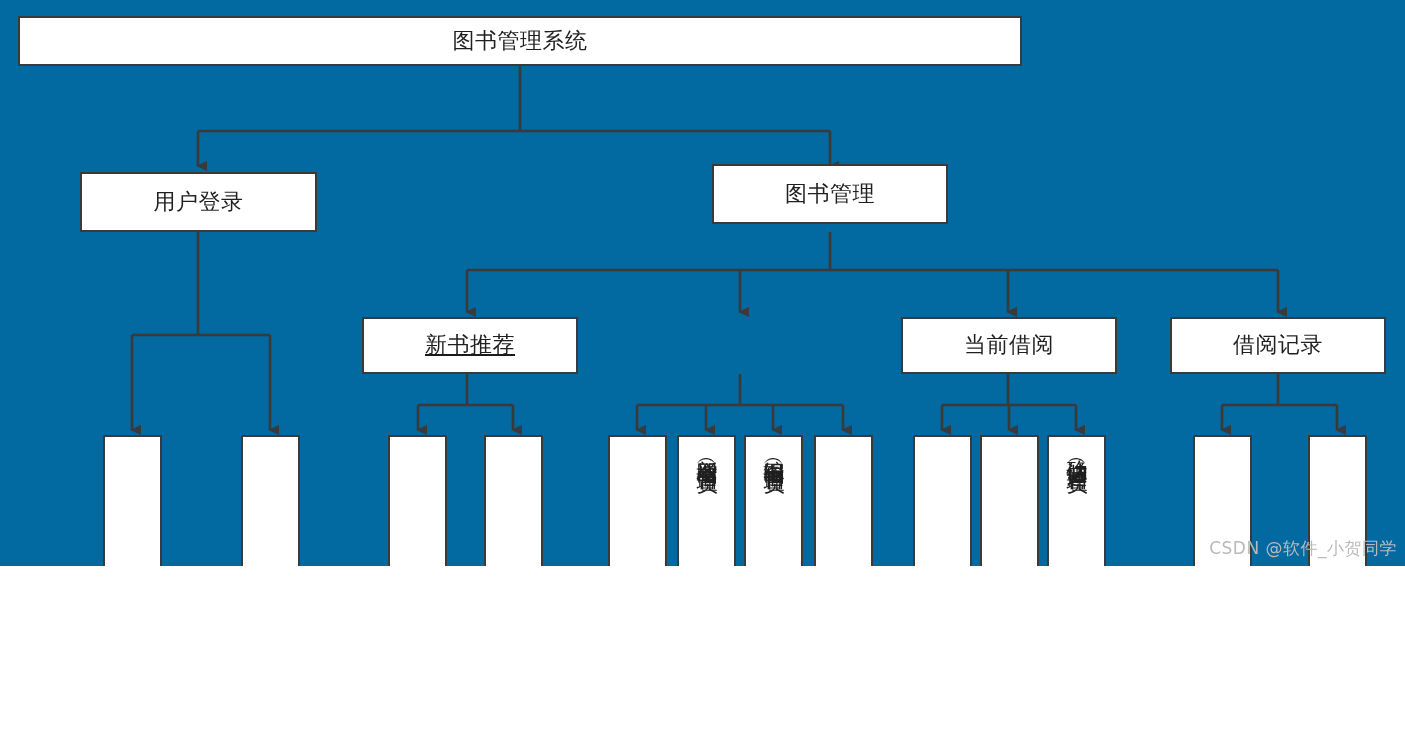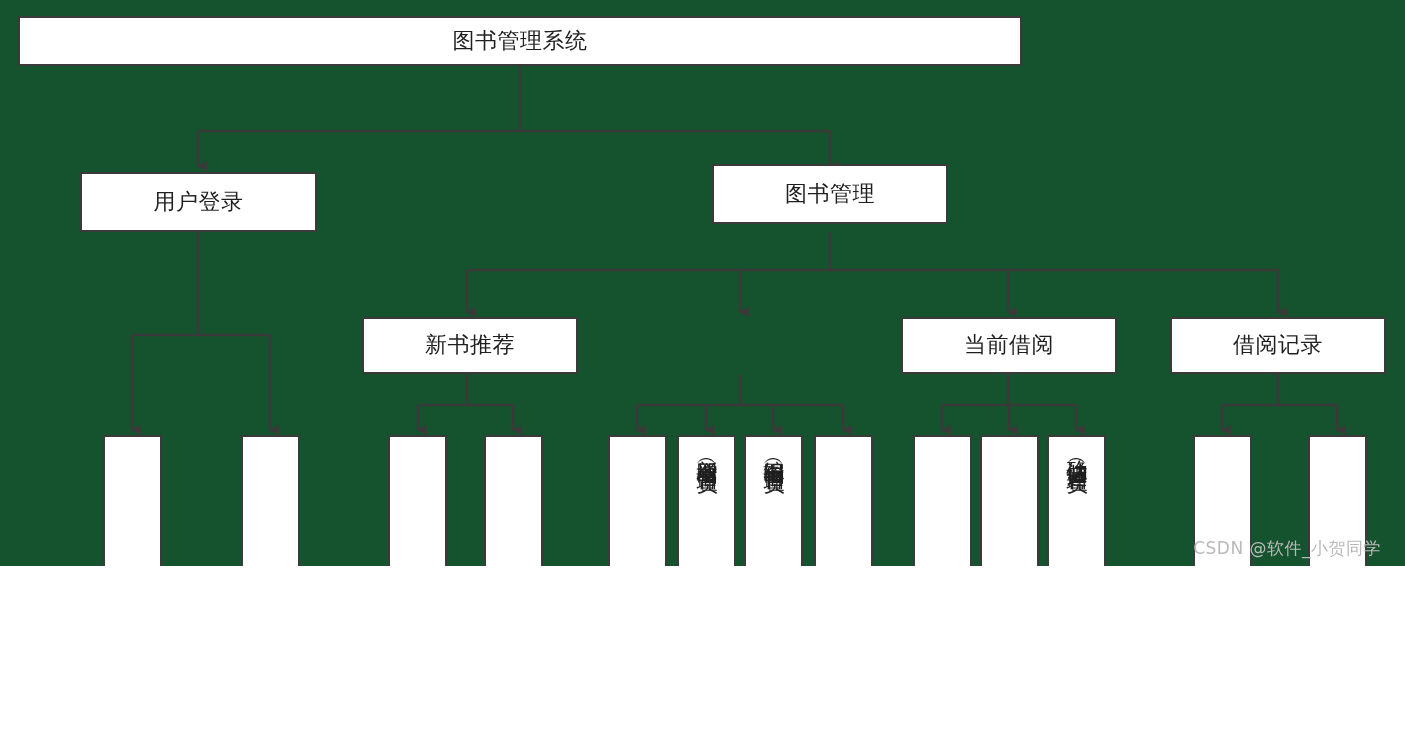--- a/index.html
+++ b/index.html
@@ -9,21 +9,21 @@
     background: #ffffff;
   }
   body {
     font-family: "DejaVu Sans", "Liberation Sans", sans-serif;
     color: #1a1a1a;
   }
   #diagram-canvas {
     position: relative;
     width: 1405px;
     height: 566px;
-    background: #14532d;
+    background: #0369a1;
     overflow: hidden;
   }
   #connector-layer {
     position: absolute;
     left: 0;
     top: 0;
     width: 1405px;
     height: 747px;
     pointer-events: none;
   }
@@ -61,21 +61,21 @@
     font-size: 21px;
     letter-spacing: 2px;
     line-height: 1;
   }
   .node.vertical.centered {
     align-items: center;
     padding-top: 0;
   }
   #watermark {
     position: absolute;
-    right: 24px;
+    right: 8px;
     bottom: 6px;
     font-size: 17px;
     color: #b9b9b9;
     letter-spacing: 0.5px;
     z-index: 5;
     white-space: nowrap;
   }
 </style>
 </head>
 <body>
@@ -140,21 +140,21 @@
   </div>
 
   <div class="node horizontal" style="left:80px; top:172px; width:237px; height:60px;">
     <span class="node-label">用户登录</span>
   </div>
 
   <div class="node horizontal" style="left:712px; top:164px; width:236px; height:60px;">
     <span class="node-label">图书管理</span>
   </div>
 
-  <div class="node horizontal" style="left:362px; top:317px; width:216px; height:57px;">
+  <div class="node horizontal" style="left:362px; top:317px; width:216px; height:57px;text-decoration:underline;">
     <span class="node-label">新书推荐</span>
   </div>
 
 
   <div class="node horizontal" style="left:1170px; top:317px; width:216px; height:57px;">
     <span class="node-label">借阅记录</span>
   </div>
 
   <div class="node horizontal" style="left:901px; top:317px; width:216px; height:57px;">
     <span class="node-label">当前借阅</span>

